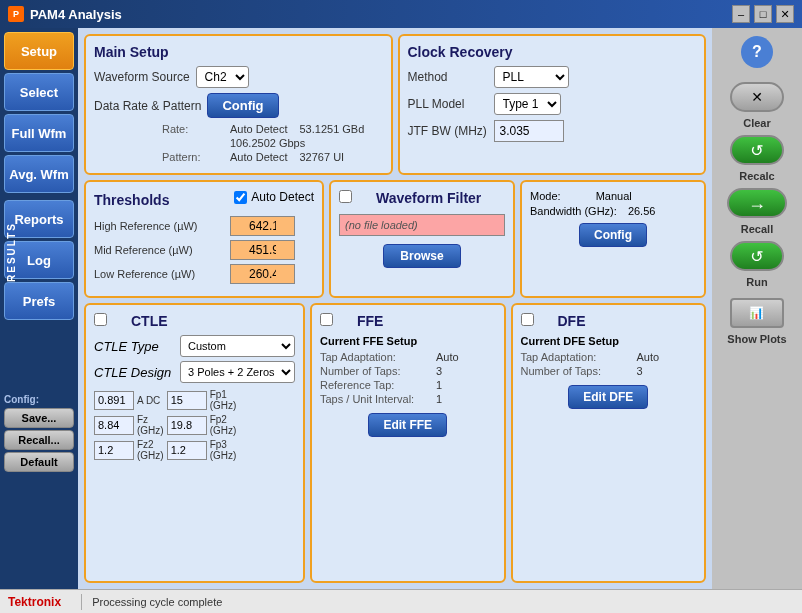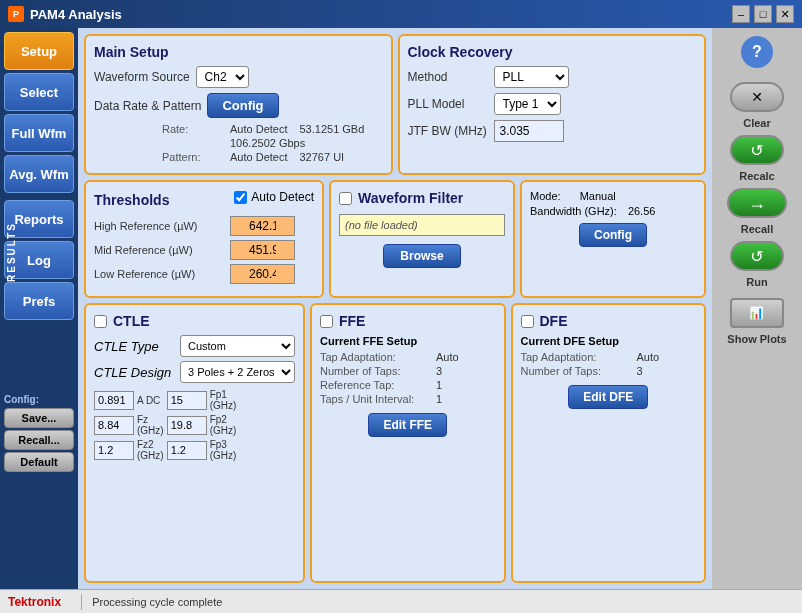--- a/index.html
+++ b/index.html
@@ -205,21 +205,21 @@
       font-size: 12px;
       width: 65px;
       height: 20px;
     }
     .auto-detect-row { display: flex; align-items: center; gap: 4px; margin-bottom: 6px; }
 
     
     .waveform-filter { flex: 1; }
     .filter-file-input {
       border: 1px solid #888;
-      background: #fef9c3;
+      background: #fca5a5;
       padding: 2px 5px;
       font-size: 11px;
       width: 100%;
       height: 22px;
       color: #555;
       font-style: italic;
       margin-bottom: 8px;
     }
     .browse-btn {
       background: linear-gradient(to bottom, #4a7fd4, #2050a0);
@@ -288,21 +288,21 @@
       border: 1px solid #2040a0;
       border-radius: 4px;
       padding: 4px 14px;
       font-size: 12px;
       font-weight: bold;
       cursor: pointer;
       display: block;
       margin: 8px auto 0;
     }
 
-    .panel-checkbox-title { display: flex; align-items: center; gap: 6px; }
+    .panel-checkbox-title { display: flex; align-items: flex-start; gap: 24px; }
 
     
     .statusbar {
       height: 24px;
       background: #e8e8e8;
       border-top: 1px solid #aaa;
       display: flex;
       align-items: center;
       padding: 0 8px;
       font-size: 11px;
@@ -442,21 +442,21 @@
           <input type="checkbox" style="">
           <span class="panel-title" style="margin-bottom:0;">Waveform Filter</span>
         </div>
         <input class="filter-file-input" type="text" value="(no file loaded)" style="">
         <button class="browse-btn">Browse</button>
       </div>
 
       <div class="panel bessel">
         <div class="bessel-info">
           <span>Mode:</span>
-          <span style="margin-left:16px;">Manual</span>
+          <span style="margin-left:32px;">Manual</span>
         </div>
         <div class="bessel-info">
           <span>Bandwidth (GHz):</span>
           <span style="margin-left:8px;">26.56</span>
         </div>
         <button class="config-med-btn">Config</button>
       </div>
     </div>
 
     <div class="row-panels" style="flex: 1;">

